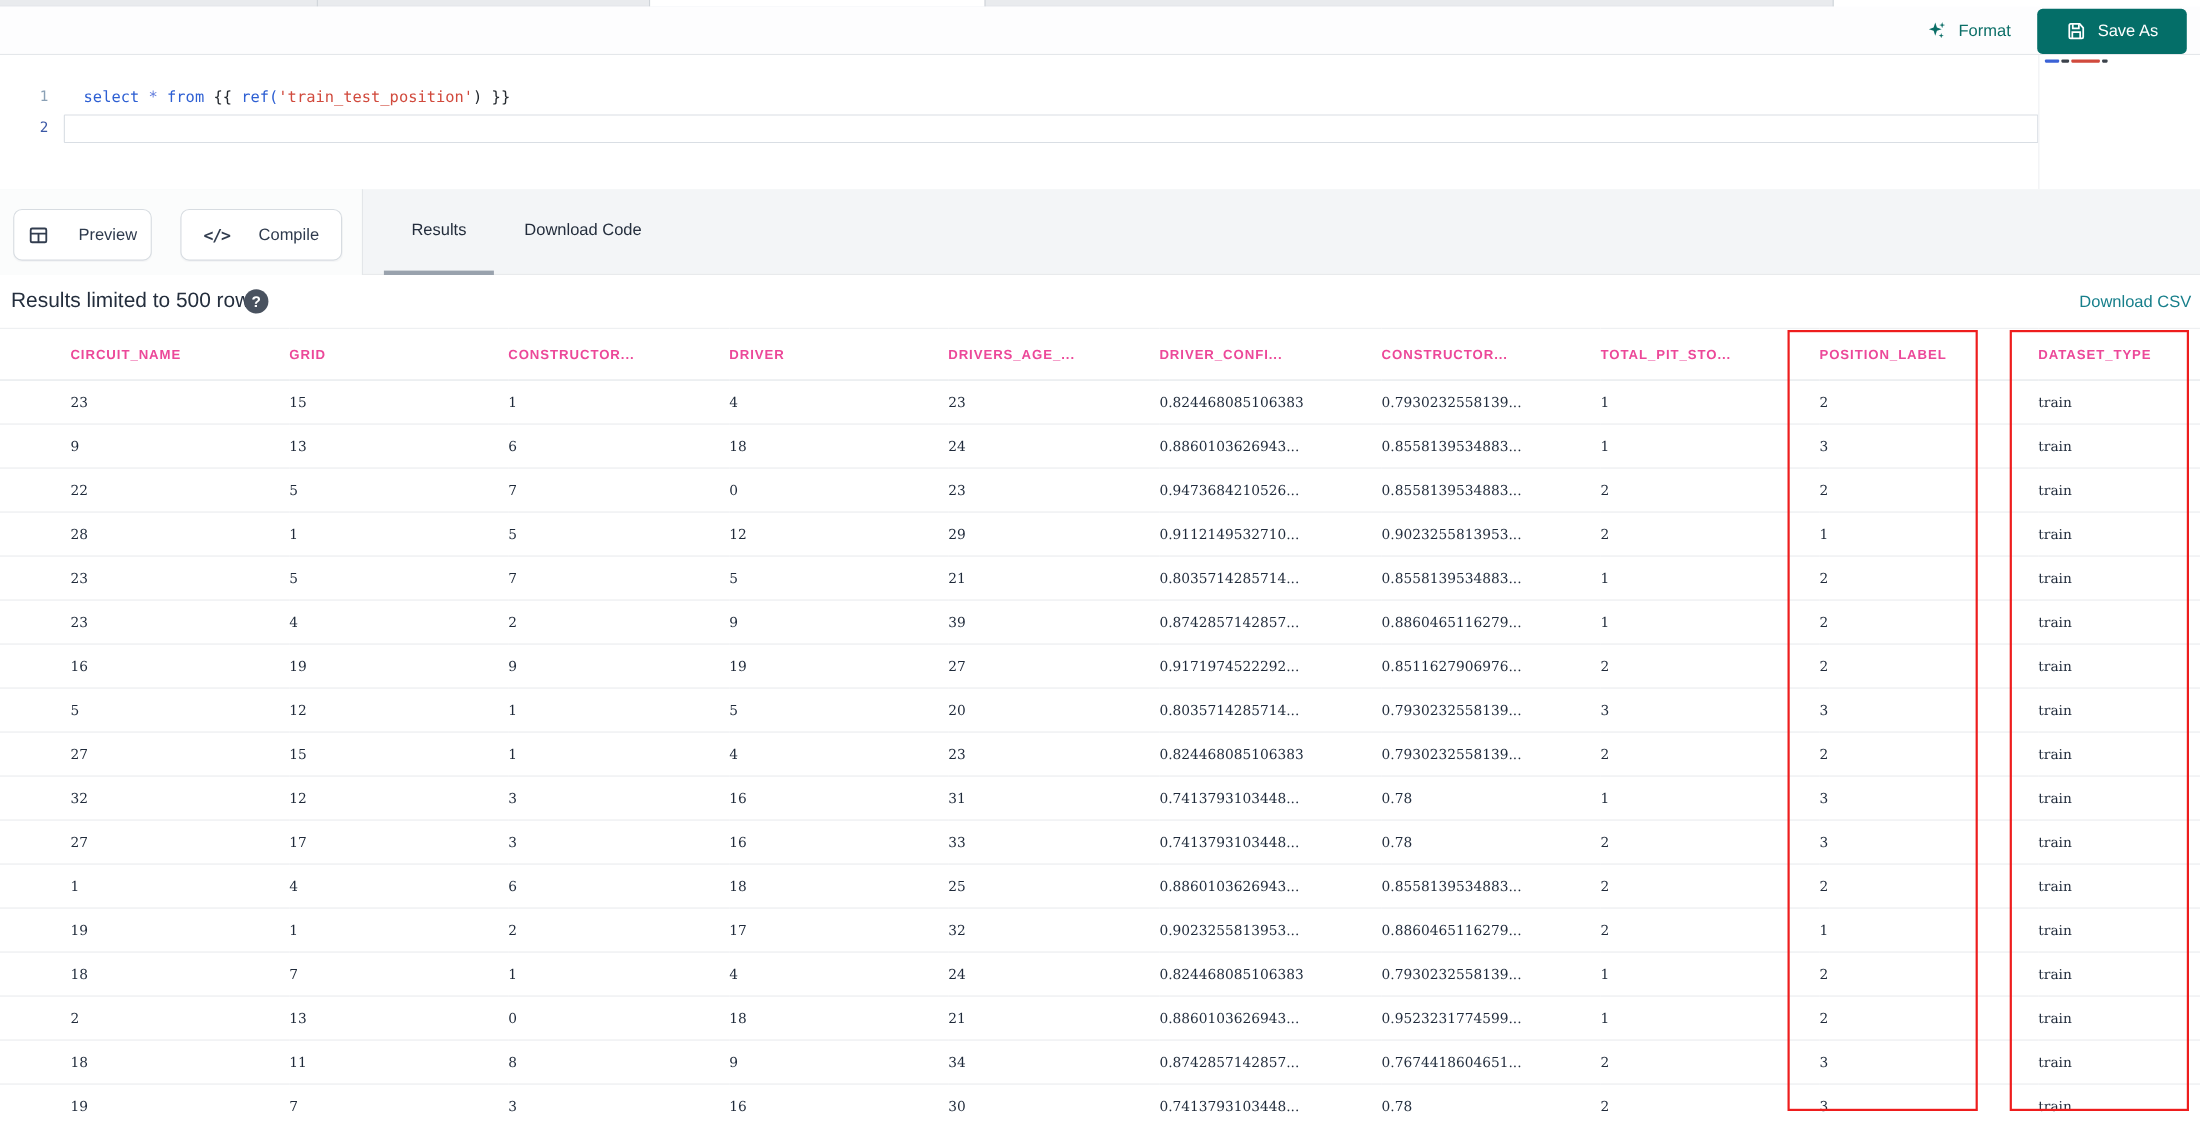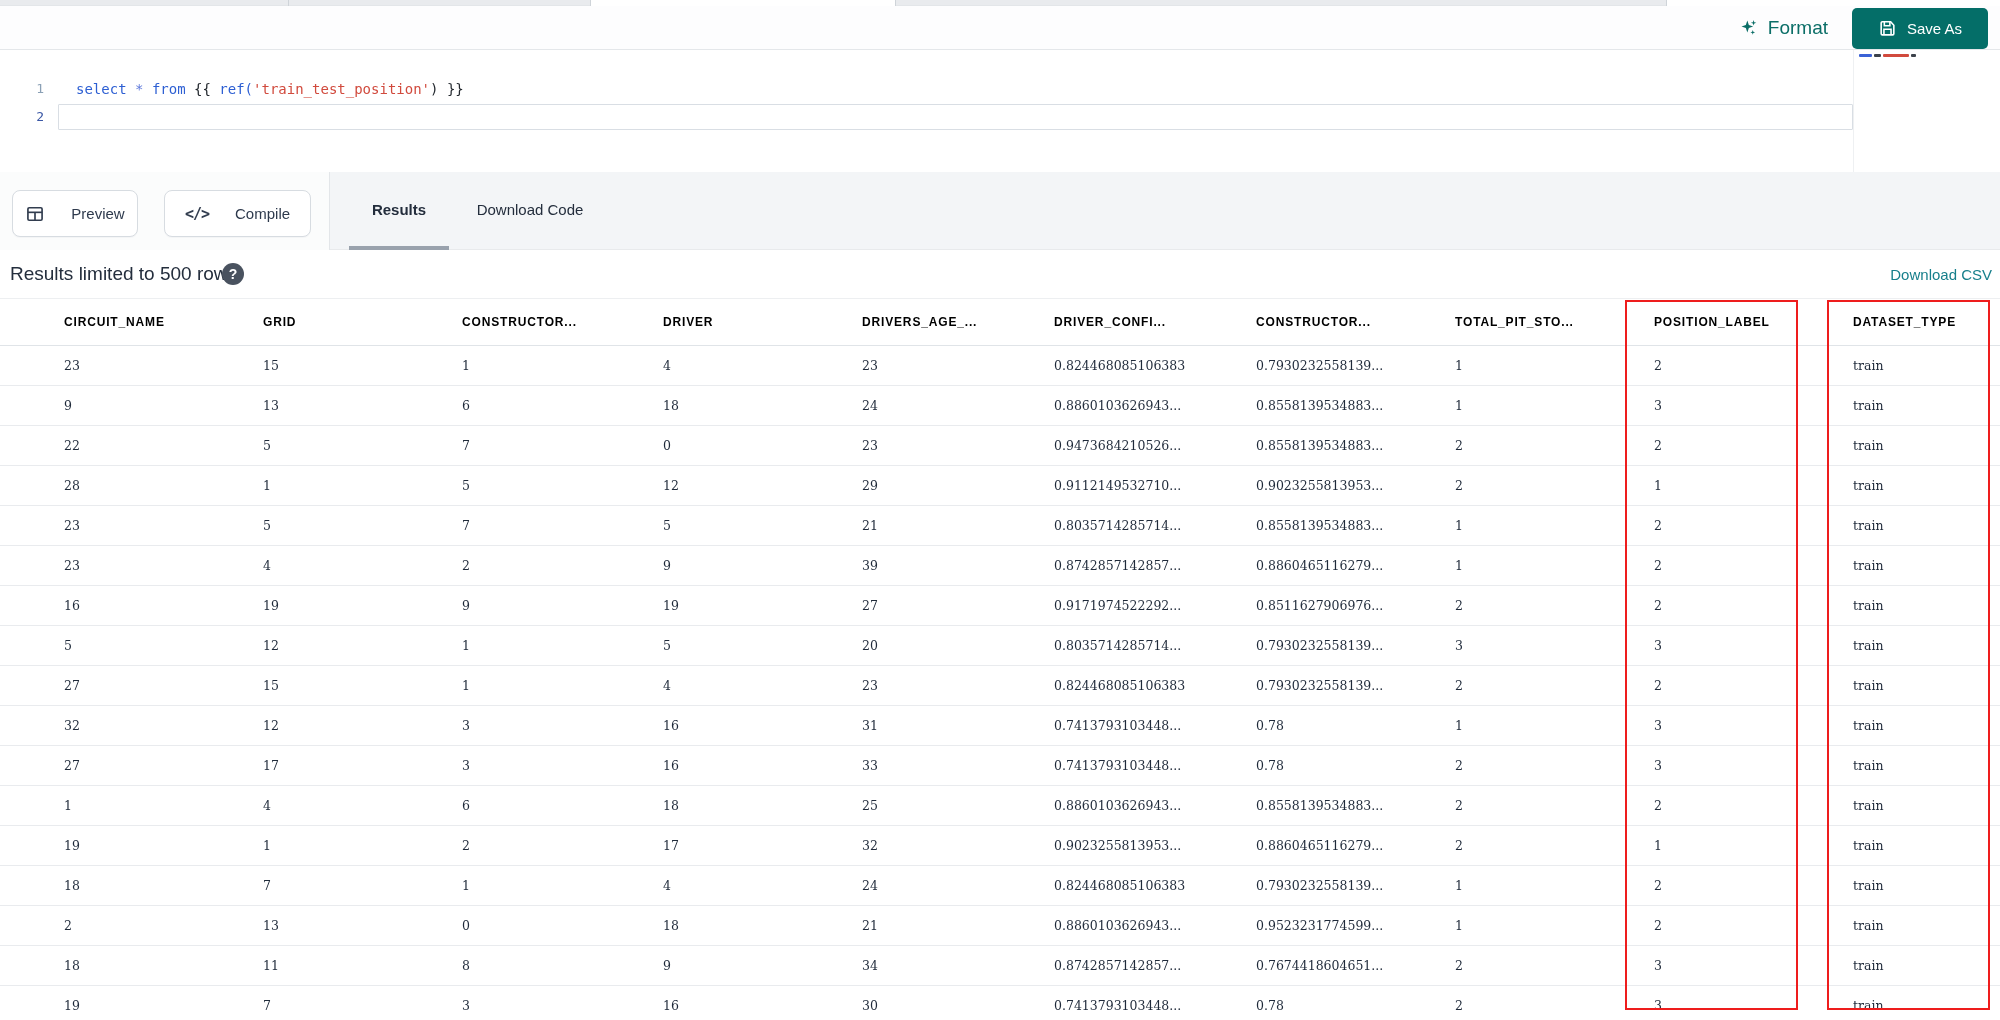--- a/index.html
+++ b/index.html
@@ -11,21 +11,21 @@
 
   
   .tabstrip { position:absolute; left:0; top:0; width:1667px; height:6px; background:#e9ebee; border-bottom:1px solid #e3e6e9;}
   .tabstrip .seg-active { position:absolute; left:590px; top:0; width:305px; height:6px; background:#fff; }
   .tabstrip .sep { position:absolute; top:0; width:1px; height:6px; background:#cfd4d9; }
   .sep1{left:288px;} .sep2{left:590px;} .sep3{left:895px;} .sep4{left:1666px;}
 
   
   .toolbar { position:absolute; left:0; top:6px; width:2000px; height:44px; background:#fdfdfe; border-bottom:1px solid #e4e7ea; }
   .format-btn { position:absolute; right:172px; top:8px; height:28px; display:flex; align-items:center; gap:9px;
-    color:#0b6e67; font-size:19px; font-weight:500; cursor:pointer; background:none; border:none; font-family:inherit;}
+    color:#0b6e67; font-size:15px; font-weight:500; cursor:pointer; background:none; border:none; font-family:inherit;}
   .saveas-btn { position:absolute; right:12px; top:2px; width:136px; height:41px; background:#046e68; border:none; border-radius:5px;
     color:#fff; font-size:15px; font-weight:500; display:flex; align-items:center; justify-content:center; gap:10px; cursor:pointer; font-family:inherit;}
 
   
   .editor { position:absolute; left:0; top:50px; width:2000px; height:122px; background:#fff;
     font-family:"DejaVu Sans Mono", monospace; font-size:14px; }
   .gutter-num { position:absolute; width:26px; text-align:right; height:26px; line-height:26px; font-size:13px; }
   .gn1 { left:18px; top:26px; color:#8aa0b5; }
   .gn2 { left:18px; top:54px; color:#3a57a5; }
   .code-line { position:absolute; left:76px; top:26px; height:26px; line-height:26px; white-space:pre; }
@@ -46,37 +46,37 @@
   .actionbar { position:absolute; left:0; top:172px; width:2000px; height:78px; background:#f3f5f7; border-bottom:1px solid #e8eaec;}
   .actionbar .left-zone { position:absolute; left:0; top:0; width:330px; height:78px; background:#fbfcfc; border-right:1px solid #e3e6e9; }
   .bar-btn { position:absolute; top:18px; height:47px; background:#fff; border:1px solid #d7dce1; border-radius:8px;
     display:flex; align-items:center; justify-content:center; gap:26px; font-size:15px; font-weight:500; color:#2e3a4d;
     cursor:pointer; font-family:inherit; box-shadow:0 1px 1px rgba(20,30,50,0.03); }
   .preview-btn { left:12px; width:126px; }
   .compile-btn { left:164px; width:147px; }
   .compile-glyph { font-family:"DejaVu Sans Mono", monospace; font-weight:700; font-size:15px; color:#323d4f; letter-spacing:-1px;}
   .tab { position:absolute; top:0; height:74px; display:flex; align-items:center; justify-content:center;
     font-size:15px; color:#232d3c; cursor:pointer; }
-  .tab-results { left:349px; width:100px;font-weight:bold; }
+  .tab-results { left:349px; width:100px; }
   .tab-compiled { left:455px; width:150px; }
   .tab-underline { position:absolute; left:349px; top:74px; width:100px; height:4px; background:#99a2ad; }
 
   
   .infobar { position:absolute; left:0; top:250px; width:2000px; height:48px; background:#fff; }
   .limit-text { position:absolute; left:10px; top:0; height:48px; display:flex; align-items:center; font-size:19px; color:#242e3d; }
   .help-icon { position:absolute; left:222px; top:13px; width:22px; height:22px; border-radius:50%; background:#49525f;
     color:#fff; font-size:14px; font-weight:700; display:flex; align-items:center; justify-content:center; cursor:pointer; }
   .download-link { position:absolute; right:8px; top:0; height:48px; display:flex; align-items:center; font-size:15px; color:#177f8b; cursor:pointer; }
 
   
   .results-table-wrap { position:absolute; left:0; top:298px; width:2000px; height:722px; background:#fff; }
   table.results { border-collapse:collapse; table-layout:fixed; width:2000px; }
   table.results th {
     height:47px; text-align:left; vertical-align:middle; font-family:"Liberation Sans", sans-serif;
-    font-size:12px; font-weight:700; letter-spacing:0.07em; color:#000000;
+    font-size:12px; font-weight:700; letter-spacing:0.07em; color:#ec4899;
     border-top:1px solid #edeff1; border-bottom:1px solid #e0e4e8; background:#fff; white-space:nowrap; overflow:hidden;
   }
   table.results td {
     height:40px; vertical-align:middle; font-family:"DejaVu Serif", serif;
     font-size:12.5px; color:#1f2a3a; border-bottom:1px solid #e9ebee; white-space:nowrap; overflow:hidden;
   }
   table.results th.first, table.results td.first { padding-left:64px; }
 
   
   .redbox { position:absolute; border:2px solid #ee1d1d; background:transparent; pointer-events:none; }

